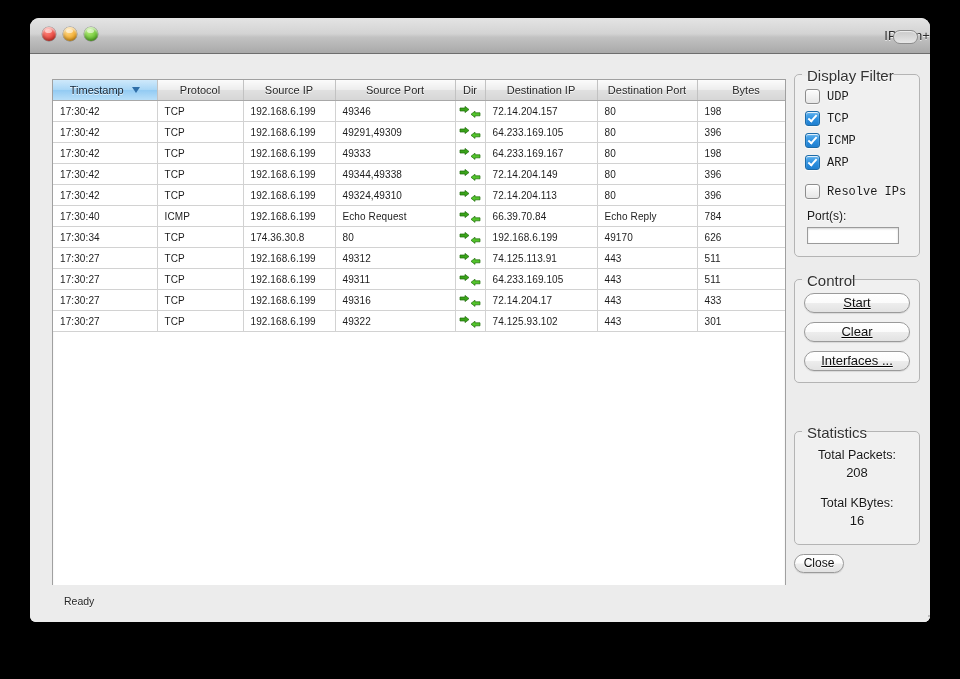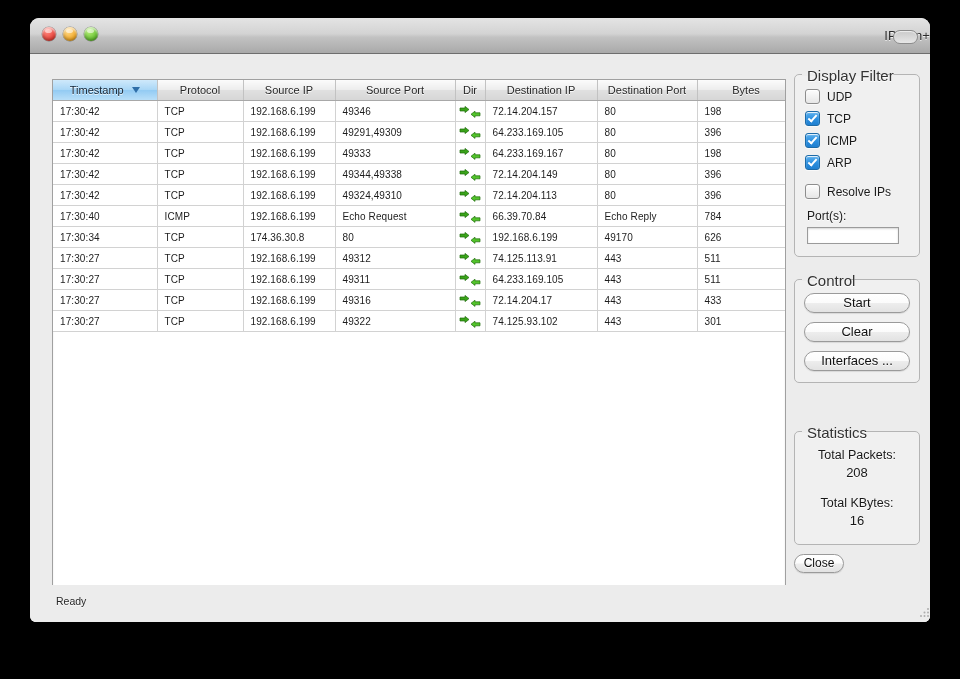--- a/index.html
+++ b/index.html
@@ -226,20 +226,21 @@
     left: 4px; top: 1px;
     width: 3px; height: 7px;
     border: solid #fff;
     border-width: 0 2px 2px 0;
     transform: rotate(42deg);
   }
   .chklabel {
     font-size: 12px;
     color: #1a1a1a;
     text-shadow: 0 1px 0 rgba(255,255,255,.8);
+    font-family: Liberation Mono, monospace;
   }
   .ports-label {
     font-size: 12px;
     color: #1a1a1a;
     margin: 10px 0 4px 2px;
     text-shadow: 0 1px 0 rgba(255,255,255,.8);
   }
   .ports-input {
     width: 92px; height: 17px;
     border: 1px solid #9b9b9b;
@@ -303,21 +304,21 @@
     color: #111;
     text-shadow: 0 1px 0 rgba(255,255,255,.85);
     cursor: default;
     padding: 0;
     line-height: 17px;
   }
 
   
   .statusbar {
     position: absolute;
-    left: 4px; bottom: 0;
+    left: 12px; bottom: 0;
     width: 100%;
     height: 37px;
     background: #ececec;
   }
   .status-text {
     position: absolute;
     left: 22px; top: 10px;
     font-size: 10.5px;
     color: #272727;
     text-shadow: 0 1px 0 rgba(255,255,255,.8);
@@ -571,21 +572,21 @@
             <div class="chkrow gap">
               <div class="chkbox"></div>
               <div class="chklabel">Resolve IPs</div>
             </div>
             <div class="ports-label">Port(s):</div>
             <input class="ports-input" type="text" value="" style="">
           </div>
         </div>
 
         
-        <div class="groupbox" style="margin-top:22px;">
+        <div class="groupbox" style="margin-top:22px;text-decoration:underline;">
           <div class="legend-mask" style="width:48px;"></div>
           <div class="group-legend">Control</div>
           <div class="control-box">
             <button class="aquabtn">Start</button>
             <button class="aquabtn">Clear</button>
             <button class="aquabtn">Interfaces ...</button>
           </div>
         </div>
 
         

